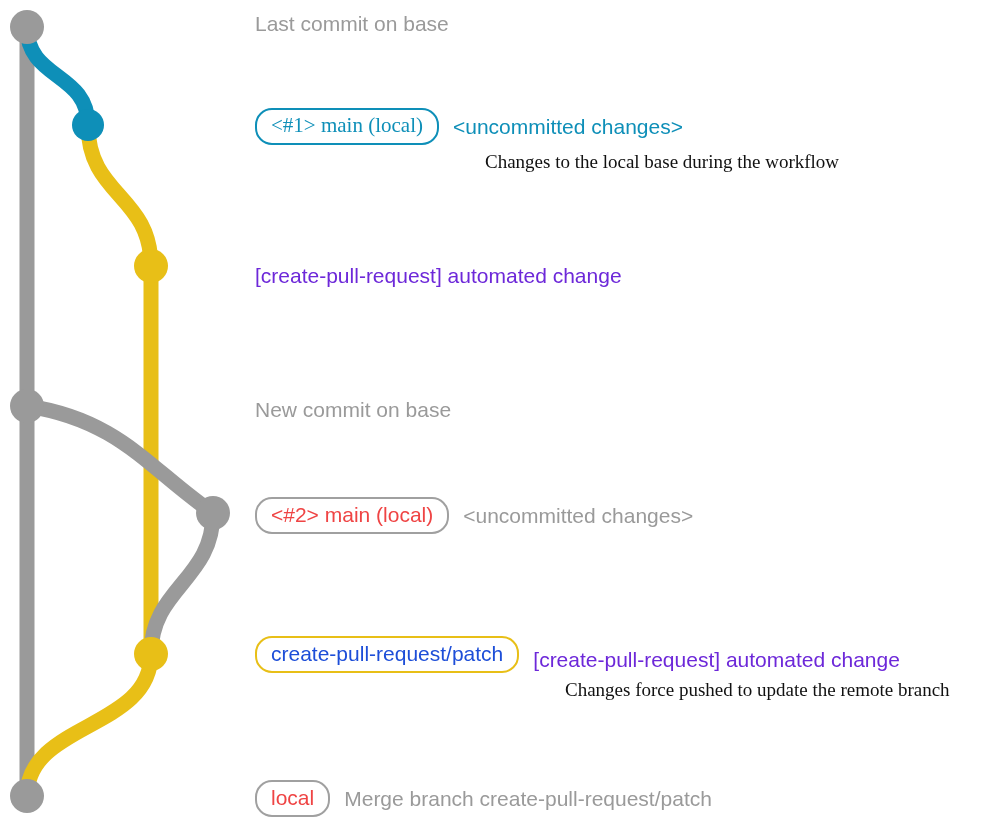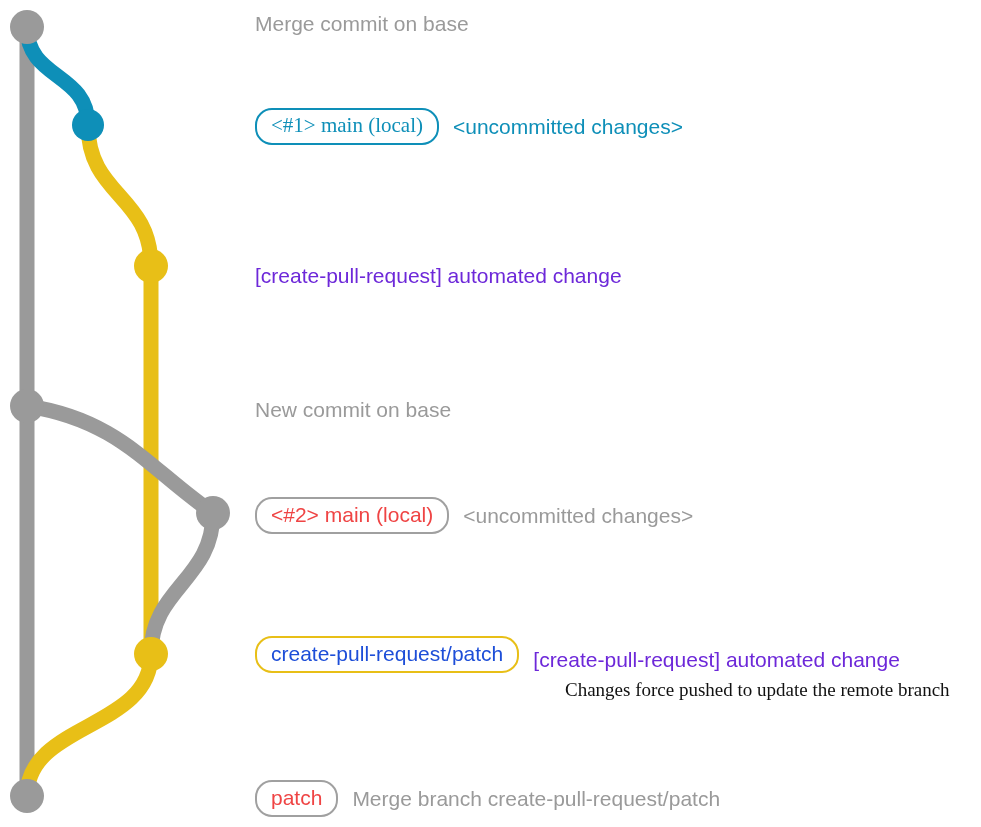--- a/index.html
+++ b/index.html
@@ -115,29 +115,30 @@
   <circle cx="27" cy="406" r="17" fill="#9a9a9a"></circle>
   <circle cx="213" cy="513" r="17" fill="#9a9a9a"></circle>
   <circle cx="151" cy="654" r="17" fill="#e8bf17"></circle>
   <circle cx="27" cy="796" r="17" fill="#9a9a9a"></circle>
 </svg>
 
 <div id="annotations">
 
   <div class="entry" style="left:255px; top:12px;">
     <div class="entry-head">
-      <span class="plain-caption">Merge commit on base</span>
+      <span class="plain-caption">Last commit on base</span>
     </div>
   </div>
 
   <div class="entry" style="left:255px; top:108px;">
     <div class="entry-head">
       <span class="ref-pill teal">&lt;#1&gt; main (local)</span>
       <span class="subject teal pad">&lt;uncommitted changes&gt;</span>
     </div>
+    <div class="description" style="margin-left:230px;">Changes to the local base during the workflow</div>
   </div>
 
   <div class="entry" style="left:255px; top:253px;">
     <div class="entry-head">
       <span class="subject yellow">[create-pull-request] automated change</span>
     </div>
   </div>
 
   <div class="entry" style="left:255px; top:398px;">
     <div class="entry-head">
@@ -155,18 +156,18 @@
   <div class="entry" style="left:255px; top:636px;">
     <div class="entry-head">
       <span class="ref-pill yellow">create-pull-request/patch</span>
       <span class="subject yellow pad">[create-pull-request] automated change</span>
     </div>
     <div class="description" style="margin-left:310px;">Changes force pushed to update the remote branch</div>
   </div>
 
   <div class="entry" style="left:255px; top:780px;">
     <div class="entry-head">
-      <span class="ref-pill gray">patch</span>
+      <span class="ref-pill gray">local</span>
       <span class="subject gray pad">Merge branch create-pull-request/patch</span>
     </div>
   </div>
 
 </div>
 
 </body></html>

